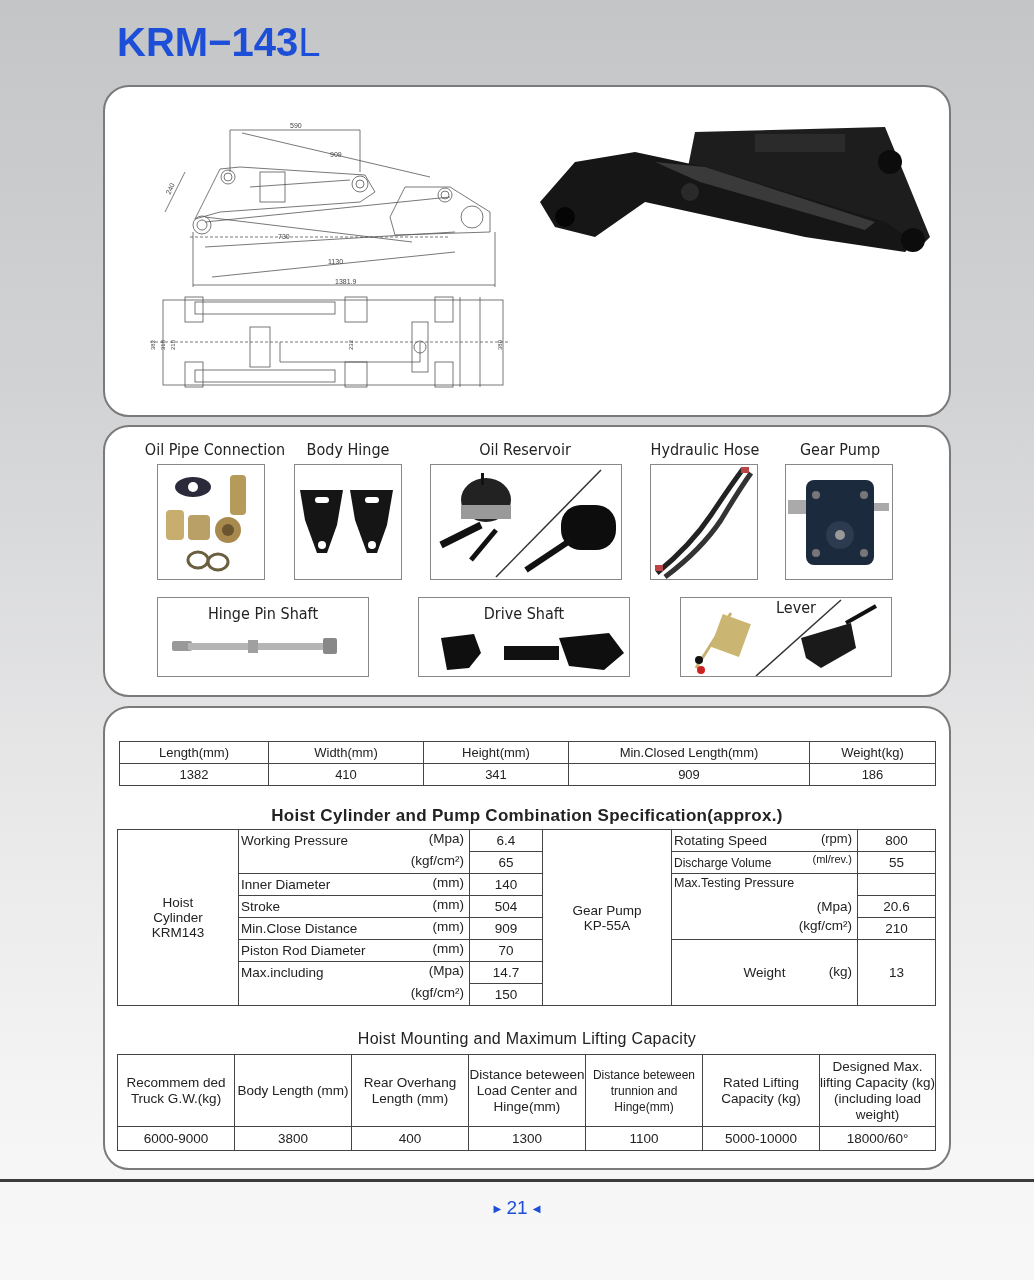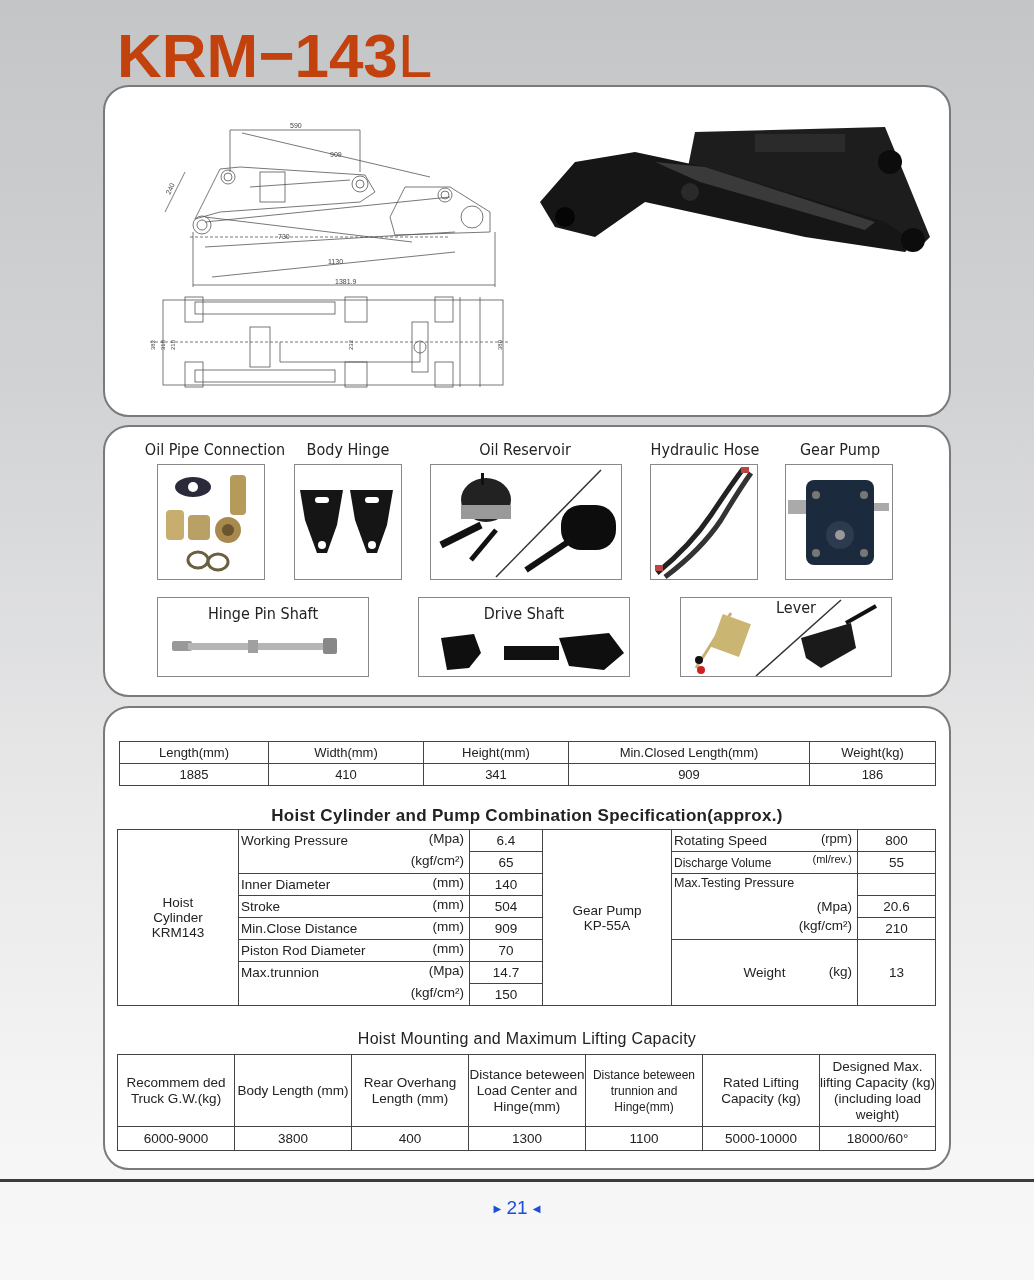--- a/index.html
+++ b/index.html
@@ -1,19 +1,19 @@
 <!DOCTYPE html>
 <html><head>
 <meta charset="utf-8">
 <style>
   html,body{margin:0;padding:0;}
   body{width:1034px;height:1280px;position:relative;overflow:hidden;
     background:linear-gradient(to bottom,#c4c5c7 0px,#d2d3d5 400px,#e8e8e9 800px,#f6f6f6 1150px,#f7f7f7 1280px);
     font-family:"Liberation Sans",sans-serif;color:#222;}
-  .title{position:absolute;left:117px;top:20px;font-size:62px;font-weight:bold;color:#c2410c;letter-spacing:0px;}
+  .title{position:absolute;left:117px;top:20px;font-size:40px;font-weight:bold;color:#1d4ed8;letter-spacing:0px;}
   .title .suffix{font-weight:normal;}
   .panel{position:absolute;left:103px;width:844px;background:#fff;border:2px solid #7a7a7a;border-radius:26px;}
   #p1{top:85px;height:328px;}
   #p2{top:425px;height:268px;}
   #p3{top:706px;height:460px;}
   .draw{position:absolute;}
   .label-cap{position:absolute;font-family:"DejaVu Sans",sans-serif;font-size:16px;color:#222;text-align:center;white-space:nowrap;transform:scaleX(0.9);}
   .thumb{position:absolute;border:1.5px solid #888;border-radius:0;background:#fff;overflow:hidden;}
   .thumb svg{position:absolute;left:0;top:0;}
   .sec-title{position:absolute;left:0;width:844px;text-align:center;font-weight:bold;font-size:17px;color:#222;letter-spacing:0.3px;}
@@ -210,21 +210,21 @@
   <table class="t1" style="left:14px;top:33px;width:817px;">
     <tbody>
         <tr>
       <td style="width:148px">Length(mm)</td>
       <td style="width:154px">Width(mm)</td>
       <td style="width:144px">Height(mm)</td>
       <td style="width:240px">Min.Closed Length(mm)</td>
       <td>Weight(kg)</td>
     </tr>
     <tr>
-      <td>1885</td>
+      <td>1382</td>
       <td>410</td>
       <td>341</td>
       <td>909</td>
       <td>186</td>
     </tr>
   </tbody>
     </table>
 
   <div class="sec-title" style="top:98px;">Hoist Cylinder and Pump Combination Specification(approx.)</div>
   <table class="t2" style="left:12px;top:121px;width:819px;">
@@ -272,21 +272,21 @@
       <td>909</td>
       <td>210</td>
     </tr>
     <tr>
       <td class="lbl"><span>Piston Rod Diameter</span><span class="u">(mm)</span></td>
       <td>70</td>
       <td class="lbl" rowspan="3" style="text-align:center;padding-left:0"><span>Weight</span><span class="u" style="top:24px">(kg)</span></td>
       <td rowspan="3">13</td>
     </tr>
     <tr>
-      <td class="lbl" style="border-bottom:none"><span>Max.trunnion</span><span class="u">(Mpa)</span></td>
+      <td class="lbl" style="border-bottom:none"><span>Max.including</span><span class="u">(Mpa)</span></td>
       <td>14.7</td>
     </tr>
     <tr>
       <td class="lbl" style="border-top:none">
             <span class="u">(kgf/cm²)</span>
           </td>
       <td>150</td>
     </tr>
   </tbody>
     </table>

